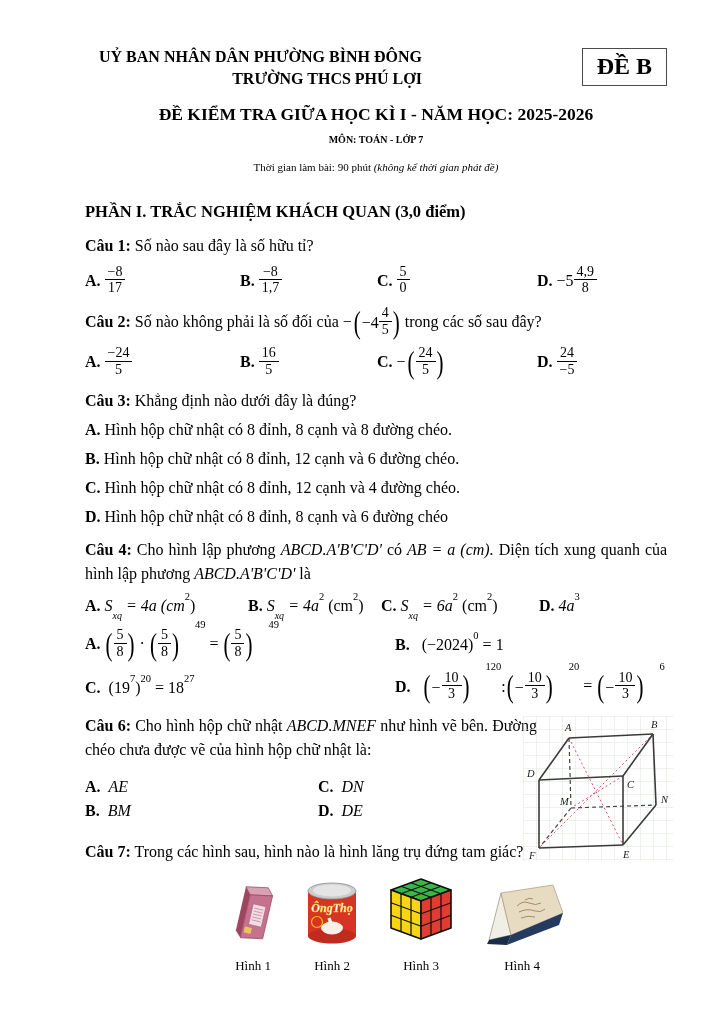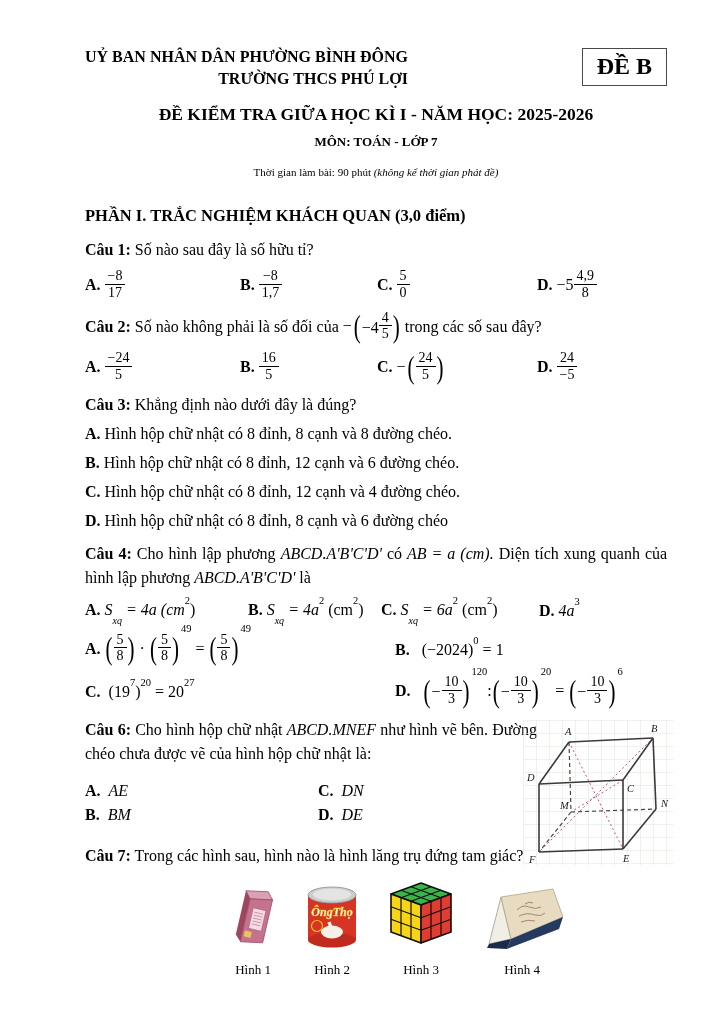--- a/index.html
+++ b/index.html
@@ -9,28 +9,28 @@
     background:#fff; color:#000;
     font-family:"Liberation Serif", serif;
     font-size:16px; line-height:1.5;
     padding:46px 58px 0 85px;
   }
   b { font-weight:bold; }
   .m { font-family:"Liberation Serif", serif; font-style:italic; }
 
   
   .hdr { display:flex; justify-content:space-between; align-items:flex-start; }
-  .hdr-left { font-weight:bold; font-size:16px; line-height:1.35; }
+  .hdr-left { font-weight:bold; font-size:16px; line-height:1.35;margin-left:14px; }
   .hdr-left .l2 { text-align:right; }
   .code-box {
     border:1.6px solid #4a4a4a; padding:4px 14px 6px 14px;
     font-weight:bold; font-size:24px; line-height:1.1; margin-top:2px;
   }
   .title  { text-align:center; font-weight:bold; font-size:17.5px; margin-top:12px; }
-  .subject{ text-align:center; font-weight:bold; font-size:13px; margin-top:5px; }
+  .subject{ text-align:center; font-weight:bold; font-size:10px; margin-top:5px; }
   .dur    { text-align:center; font-size:11px; margin-top:12px; }
 
   .part-h { font-weight:bold; margin-top:24px; font-size:16.5px; }
   .q { margin-top:9px; text-align:justify; }
   .ql { font-weight:bold; }
   .ol { font-weight:bold; }
   .qline { margin-top:5px; }
 
   
   .frac { display:inline-block; text-align:center; vertical-align:middle; line-height:1.12; font-size:14px; position:relative; top:-2px; }
@@ -38,21 +38,21 @@
   .fden { display:block; padding:0 3px; }
 
   
   .pg { display:inline-flex; align-items:center; vertical-align:middle; }
   .pg::before { content:"("; }
   .pg::after  { content:")"; }
   .pg::before,.pg::after {
     display:inline-block; font-size:21px; font-weight:400; line-height:1;
     transform:scaleY(1.55); padding:0 1px; position:relative; top:-1px;
   }
-  .gx { font-size:10.5px; position:relative; top:-15px; margin-left:1px; }
+  .gx { font-size:10.5px; position:relative; top:-15px; margin-left:15px; }
   .sp { font-size:10.5px; position:relative; top:-5px; }
   .sb { font-size:10px;  position:relative; top:4px; font-style:italic;text-align:center; }
   .mop { margin:0 4px; }
   .msign { margin-right:1px; }
 
   
   .opt4 { display:grid; grid-template-columns:155px 137px 160px 1fr; margin-top:8px; align-items:center; }
   .opt4b{ display:grid; grid-template-columns:163px 133px 158px 1fr; margin-top:8px; align-items:center; }
   .opt2 { display:grid; grid-template-columns:310px 1fr; margin-top:10px; align-items:center; }
   .cell { white-space:nowrap; }
@@ -211,21 +211,21 @@
         </span><sup class="gx">49</sup>
     </span>
     <span class="cell">
       <b class="ol">B.</b>&nbsp;&nbsp;
       <span>(−2024)</span><sup class="sp">0</sup><span> = 1</span>
     </span>
   </div>
   <div class="opt2">
     <span class="cell">
       <b class="ol">C.</b>&nbsp;
-      <span>(19</span><sup class="sp">7</sup><span>)</span><sup class="sp">20</sup><span> = 20</span><sup class="sp">27</sup>
+      <span>(19</span><sup class="sp">7</sup><span>)</span><sup class="sp">20</sup><span> = 18</span><sup class="sp">27</sup>
     </span>
     <span class="cell">
       <b class="ol">D.</b>&nbsp;&nbsp;
       <span class="pg">
           <span class="msign">−</span>
           <span class="frac">
             <span class="fnum">10</span>
             <span class="fden">3</span>
           </span>
         </span><sup class="gx">120</sup><span>:</span><span class="pg">

